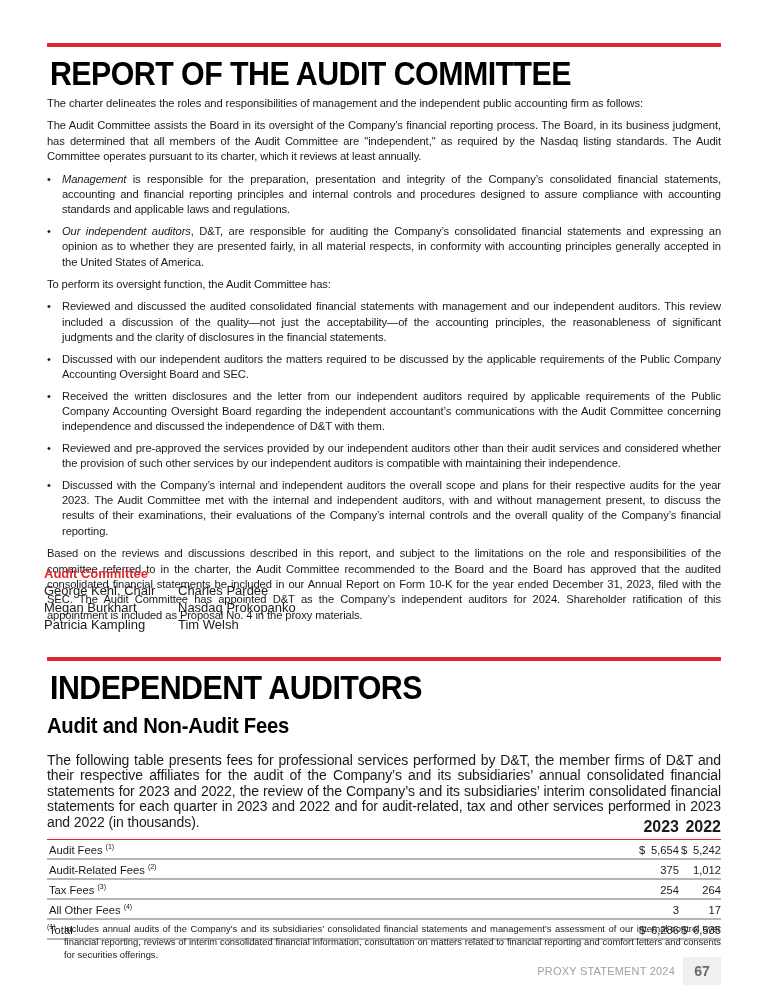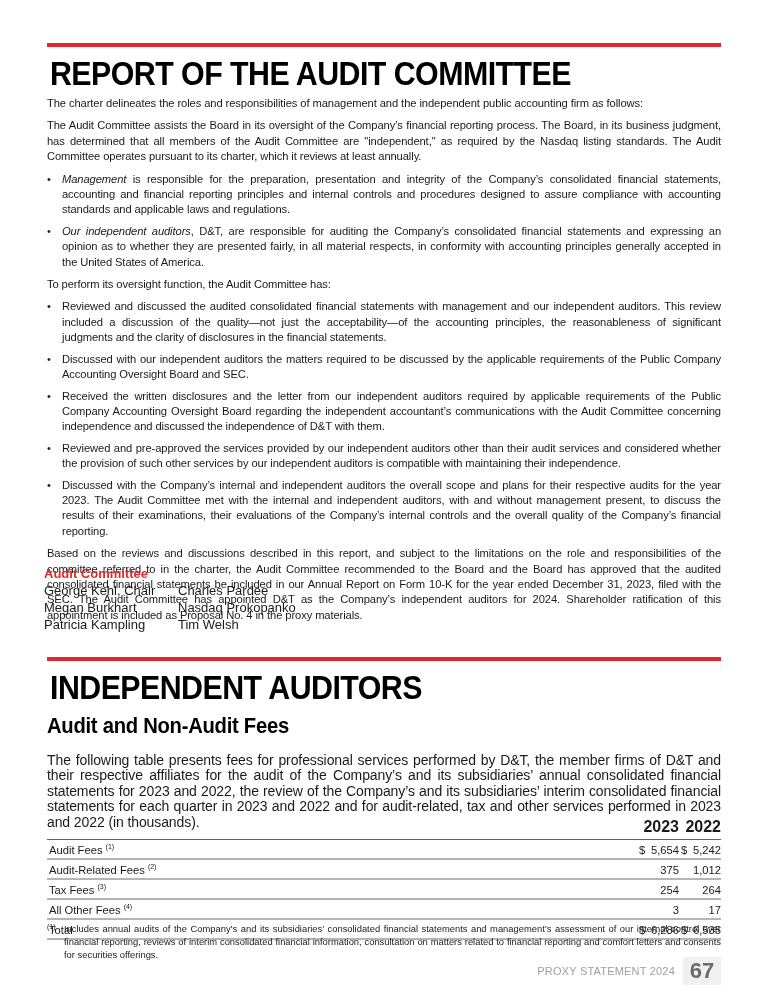--- a/index.html
+++ b/index.html
@@ -40,21 +40,21 @@
     table.fees td.num .cur { float: left; }
     table.fees col.c1 { width: 590px; }
     table.fees col.c2 { width: 42px; }
     table.fees col.c3 { width: 42px; }
     sup { font-size: 7px; vertical-align: 5px; }
     .footnote { position: absolute; left: 47px; top: 922px; width: 674px; font-size: 9.4px; line-height: 13px; }
     .footnote .mark { position: absolute; left: 0; top: -2px; font-size: 7px; }
     .footnote .text { margin-left: 17px; text-align: justify; }
     .footer { position: absolute; right: 47px; top: 957px; display: flex; align-items: center; }
     .footer .label { font-size: 11px; color: #a0a0a0; letter-spacing: 0.2px; margin-right: 8px; }
-    .footer .pagenum { background: #f0f0f0; color: #6b6b6b; font-weight: bold; font-size: 22px; width: 38px; height: 28px; line-height: 28px; text-align: center; }
+    .footer .pagenum { background: #f0f0f0; color: #6b6b6b; font-weight: bold; font-size: 14px; width: 38px; height: 28px; line-height: 28px; text-align: center; }
   </style>
 </head>
 <body>
 
 <div class="page">
 
   <div class="rule" style="top:43px;"></div>
   <h1 class="h1" style="top:57px;">REPORT OF THE AUDIT COMMITTEE</h1>
 
   <div class="body-block" style="top:96px;">

